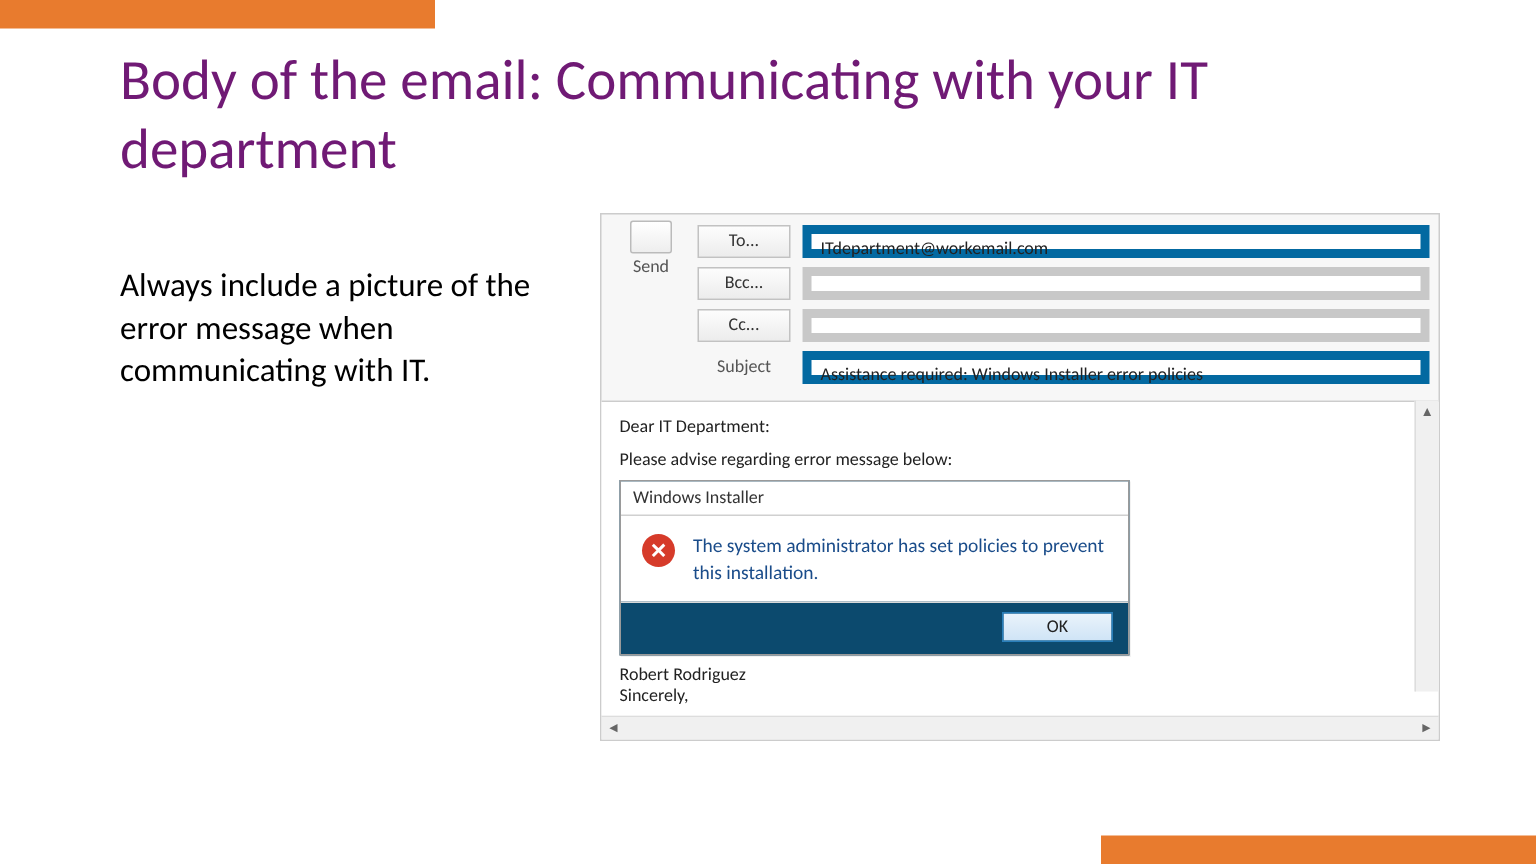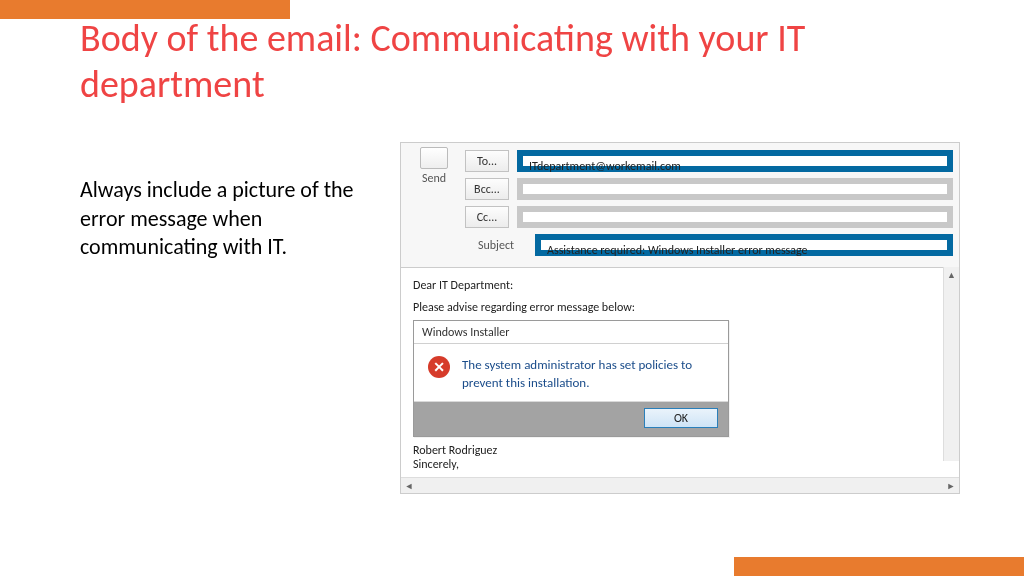--- a/index.html
+++ b/index.html
@@ -18,25 +18,25 @@
     background: #E87B2E;
   }
   .accent-bottom {
     position: absolute;
     bottom: 0; right: 0;
     width: 290px; height: 19px;
     background: #E87B2E;
   }
   .slide-title {
     position: absolute;
-    left: 80px; top: 16px;
+    left: 80px; top: 32px;
     width: 860px;
     font-size: 38px;
     font-weight: 400;
-    color: #ef4444;
+    color: #701a75;
     line-height: 1.2;
   }
   .slide-body {
     position: absolute;
     left: 80px; top: 176px;
     width: 310px;
     font-size: 22px;
     color: #000;
     line-height: 1.3;
   }
@@ -61,21 +61,21 @@
     font-size: 12px;
   }
   .send-icon {
     width: 28px; height: 22px;
     border: 1px solid #bbb;
     margin: 0 auto 2px;
     background: linear-gradient(#fff,#eee);
     border-radius: 2px;
   }
   .lbl-btn {
-    width: 44px;
+    width: 62px;
     text-align: center;
     border: 1px solid #c2c2c2;
     background: linear-gradient(#fdfdfd,#ececec);
     padding: 3px 0;
     font-size: 12px;
     color: #333;
     margin-left: 4px;
   }
   .lbl-plain {
     width: 62px;
@@ -105,23 +105,23 @@
   .body-area {
     border-top: 1px solid #ccc;
     background: #fff;
     padding: 10px 12px 6px;
     font-size: 12px;
     color: #222;
     position: relative;
   }
   .err-dialog {
     margin: 6px 0 6px 0;
-    width: 316px;
+    width: 340px;
     border: 1px solid #9a9a9a;
-    background: #a3a3a3;
+    background: #0c4a6e;
     box-shadow: 1px 1px 0 rgba(0,0,0,.05);
   }
   .err-title {
     padding: 4px 8px;
     font-size: 12px;
     color: #333;
     border-bottom: 1px solid #d0d0d0;
     background: #fff;
   }
   .err-body {
@@ -206,21 +206,21 @@
       <div class="hdr-row">
         <div class="lbl-btn">Bcc...</div>
         <div class="fld blank"></div>
       </div>
       <div class="hdr-row">
         <div class="lbl-btn">Cc...</div>
         <div class="fld blank"></div>
       </div>
       <div class="hdr-row">
         <div class="lbl-plain">Subject</div>
-        <div class="fld">Assistance required: Windows Installer error message</div>
+        <div class="fld">Assistance required: Windows Installer error policies</div>
       </div>
     </div>
   </div>
 
   <div class="body-wrap">
     <div class="body-area body-inner">
       <div>Dear IT Department:</div>
       <div class="gap"></div>
       <div>Please advise regarding error message below:</div>
 

